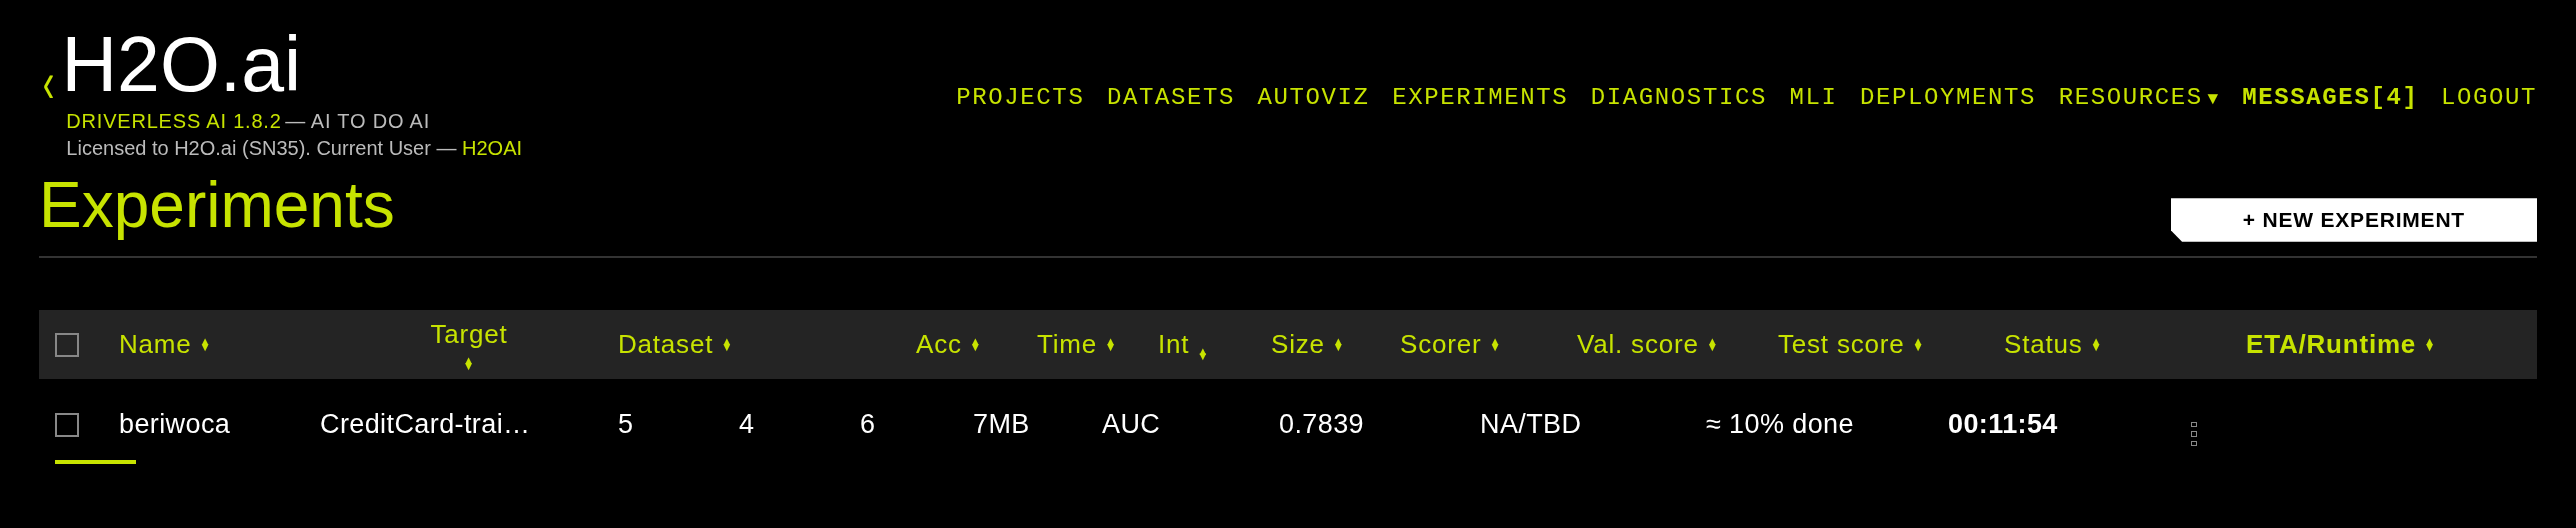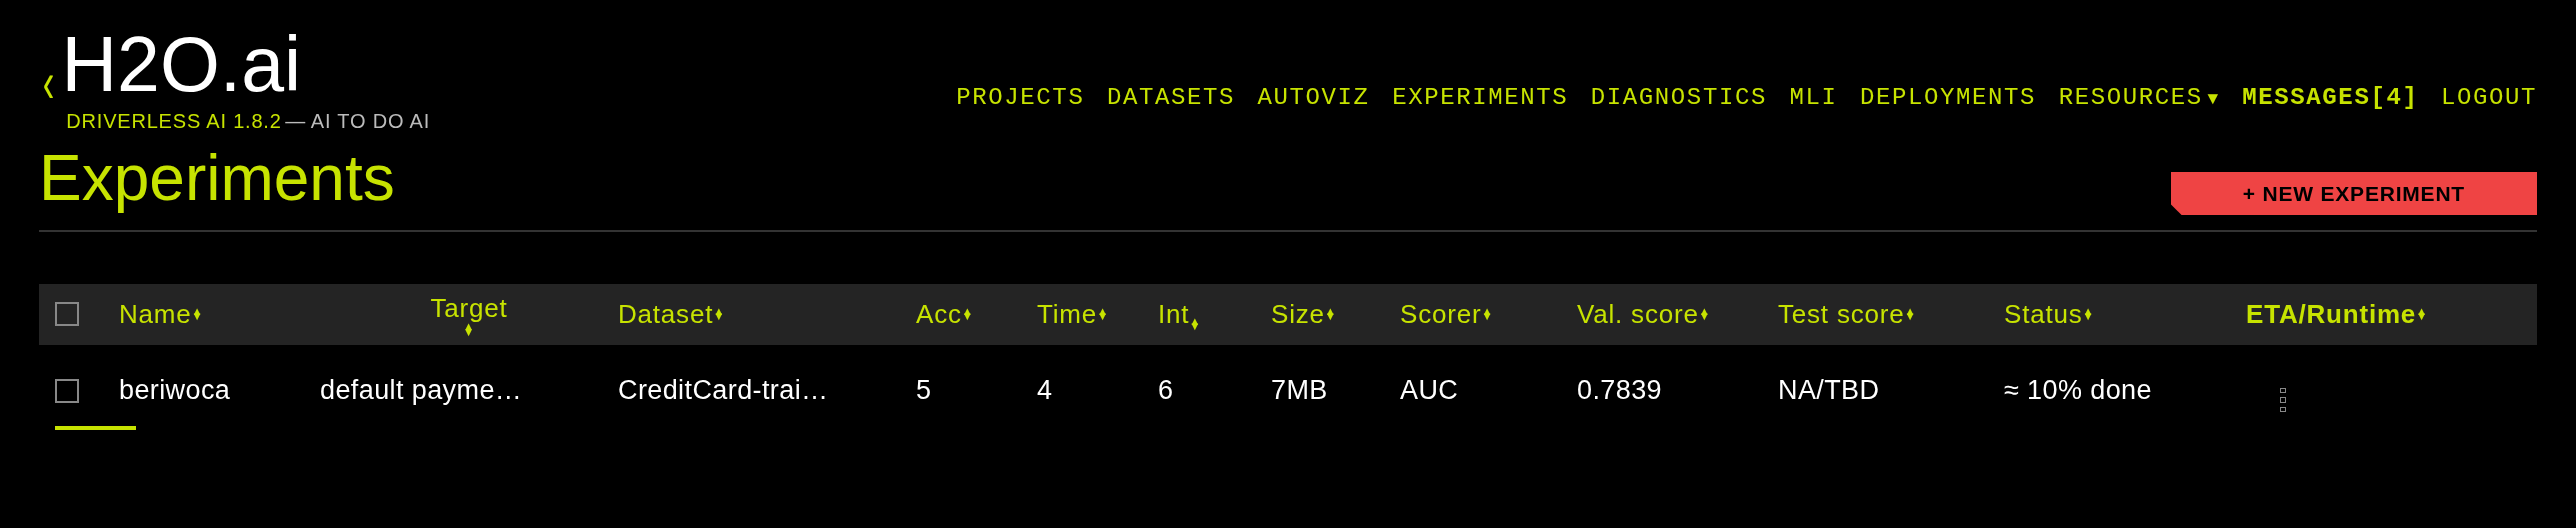--- a/index.html
+++ b/index.html
@@ -104,21 +104,21 @@
   }
   .page-title {
     font-size: 64px;
     font-weight: 300;
     color: #c7e300;
     letter-spacing: 0px;
     font-stretch: condensed;
   }
   .new-btn {
     margin-left: auto;
-    background: #ef4444;
+    background: #ffffff;
     color: #000;
     font-size: 21px;
     font-weight: 600;
     padding: 9.7px 72px;
     letter-spacing: 0.8px;
     cursor: pointer;
     text-transform: uppercase;
     clip-path: polygon(0 0, 100% 0, 100% 100%, 11.3px 100%, 0 calc(100% - 11.3px));
   }
   .hr {
@@ -133,21 +133,21 @@
   .thead {
     display: flex;
     align-items: center;
     background: #242424;
     padding: 9.7px 16px;
     font-size: 26px;
     color: #c7e300;
     letter-spacing: 0.8px;
     font-stretch: condensed;
   }
-  .th { display: flex; align-items: center; }
+  .th { display: flex; align-items: center; gap: 8px; }
   .sort-icon {
     display: inline-flex;
     flex-direction: column;
     line-height: 5.6px;
     font-size: 11.3px;
     color: #c7e300;
   }
   .checkbox {
     width: 24px;
     height: 24px;
@@ -205,20 +205,23 @@
 
 <div class="header">
   <div class="brand-block">
     <div class="back-chevron">‹</div>
     <div>
       <div class="brand-title">H2O.ai</div>
       <div class="brand-sub">
         <span class="brand-sub1">DRIVERLESS AI 1.8.2</span>
         <span class="brand-sub1-dash"> — </span>
         <span class="brand-sub2">AI TO DO AI</span>
+      </div>
+      <div class="brand-lic">
+        <span>Licensed to H2O.ai (SN35). Current User — </span><span class="user">H2OAI</span>
       </div>
     </div>
   </div>
   <nav class="nav">
     <a>PROJECTS</a>
     <a>DATASETS</a>
     <a>AUTOVIZ</a>
     <a>EXPERIMENTS</a>
     <a>DIAGNOSTICS</a>
     <a>MLI</a>
@@ -325,30 +328,30 @@
         </span>
       </div>
     <div class="th col-menu"></div>
   </div>
 
   <div class="trow">
     <div class="td col-check">
         <div class="checkbox"></div>
       </div>
     <div class="td col-name">beriwoca</div>
-    <div class="td col-target">default payme…</div>
     <div class="td col-dataset">CreditCard-trai…</div>
     <div class="td col-acc">5</div>
     <div class="td col-time">4</div>
     <div class="td col-int">6</div>
     <div class="td col-size">7MB</div>
     <div class="td col-scorer">AUC</div>
     <div class="td col-val">0.7839</div>
     <div class="td col-test">NA/TBD</div>
     <div class="td col-status">≈ 10% done</div>
+    <div class="td col-eta">00:11:54</div>
     <div class="td col-menu">
       <div class="kebab">
           <span></span>
           <span></span>
           <span></span>
         </div>
     </div>
     <div class="row-accent"></div>
   </div>
 </div>

